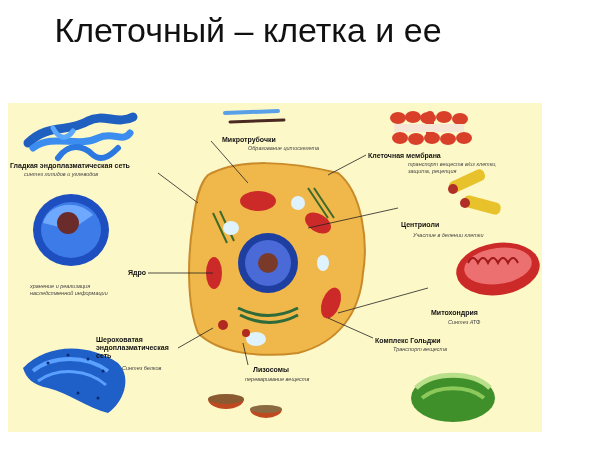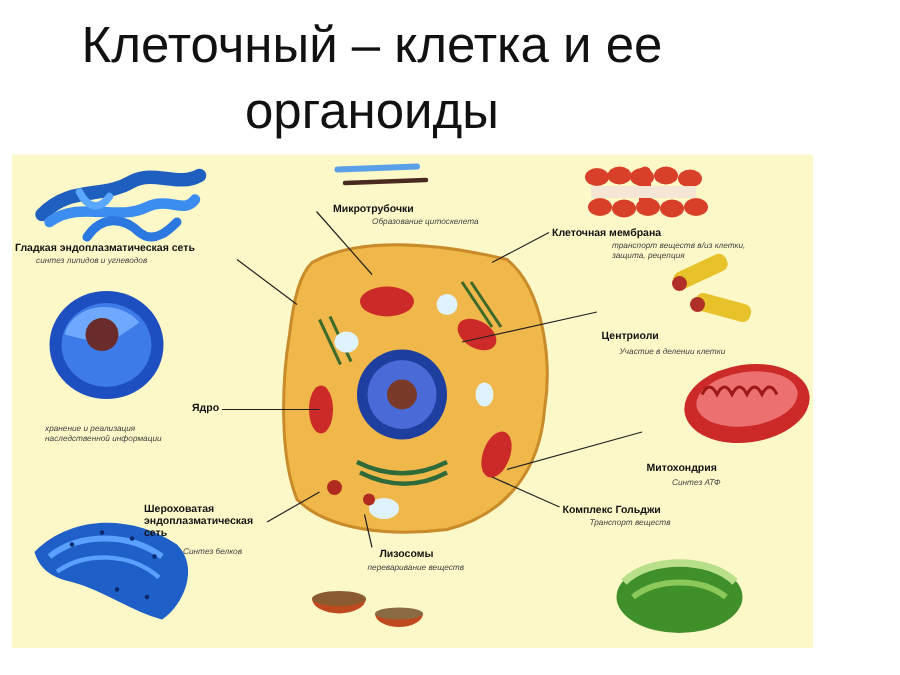--- a/index.html
+++ b/index.html
@@ -17,21 +17,20 @@
   }
   .lbl { position: absolute; font-weight: bold; font-size: 7px; color: #111; white-space: nowrap; line-height: 9px; }
   .sub { position: absolute; font-style: italic; font-size: 5.5px; color: #444; line-height: 7px; white-space: nowrap; }
   svg.art { position: absolute; left: 0; top: 0; }
 </style>
 </head>
 <body>
 
 <div class="title">
   <div>Клеточный – клетка и ее</div>
-  <div>органоиды</div>
 </div>
 
 <div class="panel">
   <svg class="art" width="534" height="329" viewBox="0 0 534 329">
 
     <g>
       <path d="M20,40 C40,20 60,30 80,18 C95,10 110,22 125,14" stroke="#1e5fc0" stroke-width="9" fill="none" stroke-linecap="round"></path>
       <path d="M25,45 C45,30 70,45 90,35 C105,28 115,40 122,30" stroke="#3b8ef0" stroke-width="7" fill="none" stroke-linecap="round"></path>
       <path d="M50,55 C60,40 75,42 85,52 C95,60 105,50 110,45" stroke="#2a78e0" stroke-width="6" fill="none" stroke-linecap="round"></path>
       <path d="M45,25 C50,35 58,38 65,28" stroke="#5aa8ff" stroke-width="5" fill="none" stroke-linecap="round"></path>

